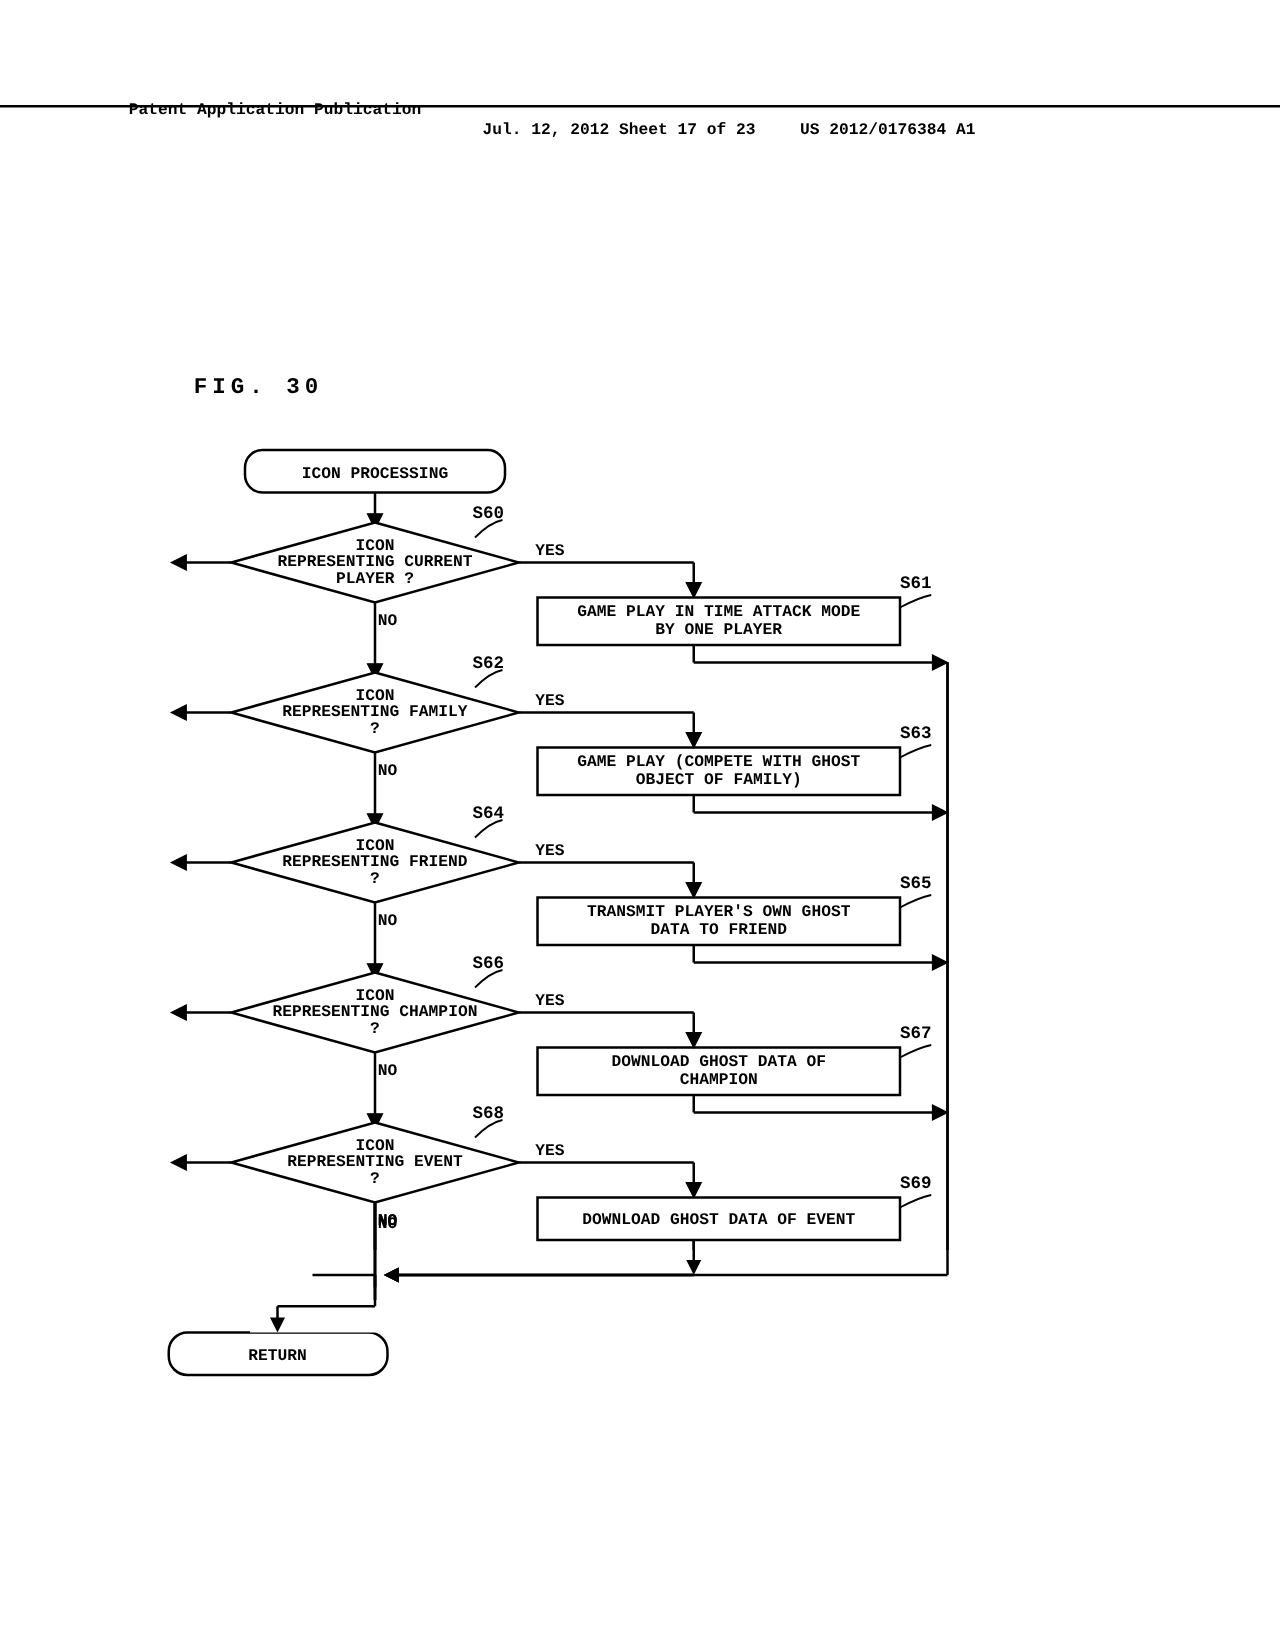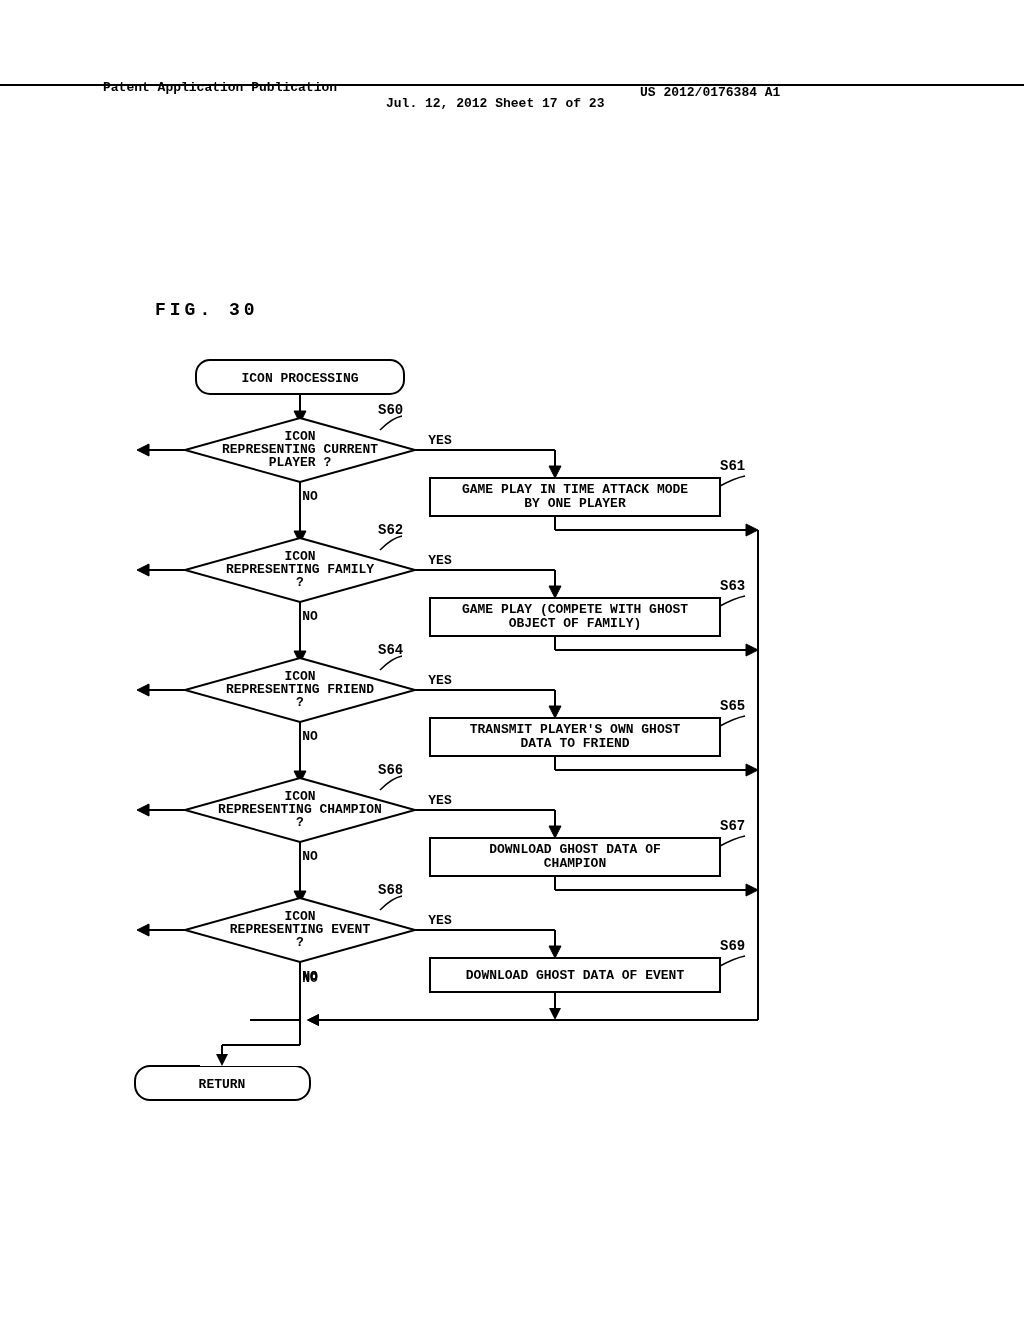--- a/index.html
+++ b/index.html
@@ -16,21 +16,21 @@
   .header {
     position: absolute;
     top: 80px;
     left: 0;
     width: 1024px;
     border-bottom: 2px solid #000;
     padding-bottom: 4px;
   }
   .header-left { position: absolute; left: 103px; top: 0; }
   .header-mid { position: absolute; left: 370px; top: 16px; margin-left: 16px; }
-  .header-right { position: absolute; left: 640px; top: 5px; }
+  .header-right { position: absolute; left: 640px; top: 16px; }
 
   .figlabel {
     position: absolute;
     top: 300px;
     left: 155px;
     font-size: 18px;
     letter-spacing: 4px;
   }
 
   svg { position:absolute; top:0; left:0; }

